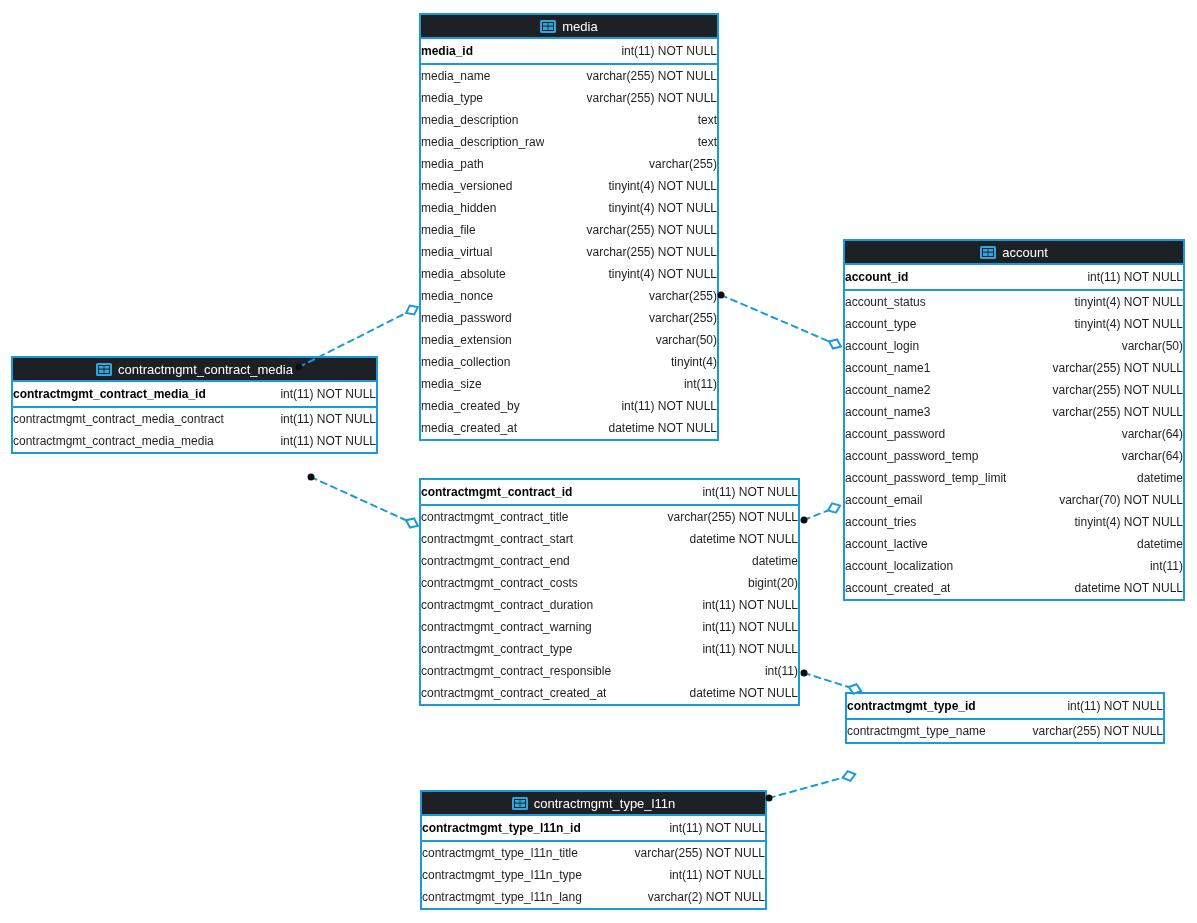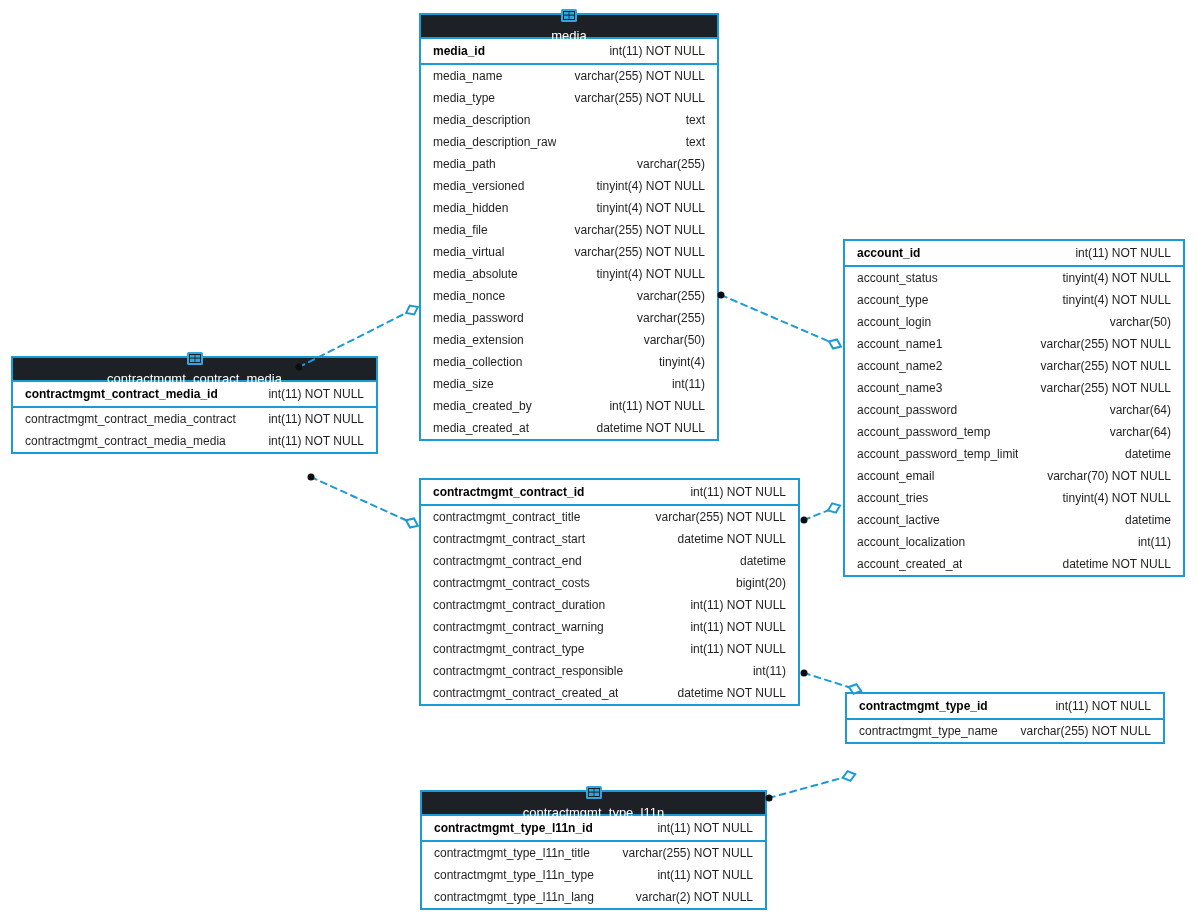--- a/index.html
+++ b/index.html
@@ -31,33 +31,32 @@
     height: 24px;
     background: var(--header-bg);
     color: #ffffff;
     display: flex;
     align-items: center;
     justify-content: center;
     gap: 6px;
     font-size: 13px;
     border-bottom: 2px solid var(--blue);
     white-space: nowrap;
-    flex-direction: column;
   }
   .table-icon { flex: 0 0 auto; display: block; }
   .db-pk { border-bottom: 2px solid var(--blue); }
   .db-pk .col-row { height: 24px; }
   .db-pk .col-name { font-weight: bold; color: #000; }
   .col-row {
     display: flex;
     align-items: center;
     justify-content: space-between;
     gap: 12px;
     height: 22px;
-    padding: 0 12px;
+    padding: 0 0;
     white-space: nowrap;
   }
   .col-name { overflow: hidden; }
   .col-type { text-align: right; }
   .connector-layer {
     position: absolute;
     left: 0; top: 0;
     width: 1197px; height: 923px;
     pointer-events: none;
   }
@@ -149,20 +148,31 @@
           <span class="col-name">media_created_by</span>
           <span class="col-type">int(11) NOT NULL</span>
         </div>
         <div class="col-row">
           <span class="col-name">media_created_at</span>
           <span class="col-type">datetime NOT NULL</span>
         </div>
       </div>
     </div>
     <div class="db-table" style="left: 843px; top: 239px; width: 342px;">
+      <div class="db-header">
+        <svg width="16" height="13" viewBox="0 0 16 13" class="table-icon">
+          <rect x="0" y="0" width="16" height="13" fill="#2da7dd" rx="1.5"></rect>
+          <rect x="2" y="2" width="12" height="9" fill="#1d2125"></rect>
+          <rect x="3" y="3" width="4.6" height="2.6" fill="#2da7dd"></rect>
+          <rect x="8.4" y="3" width="4.6" height="2.6" fill="#2da7dd"></rect>
+          <rect x="3" y="6.6" width="4.6" height="3.4" fill="#2da7dd"></rect>
+          <rect x="8.4" y="6.6" width="4.6" height="3.4" fill="#2da7dd"></rect>
+        </svg>
+        <span>account</span>
+      </div>
       <div class="db-pk">
         <div class="col-row">
           <span class="col-name">account_id</span>
           <span class="col-type">int(11) NOT NULL</span>
         </div>
       </div>
       <div class="db-body">
         <div class="col-row">
           <span class="col-name">account_status</span>
           <span class="col-type">tinyint(4) NOT NULL</span>

